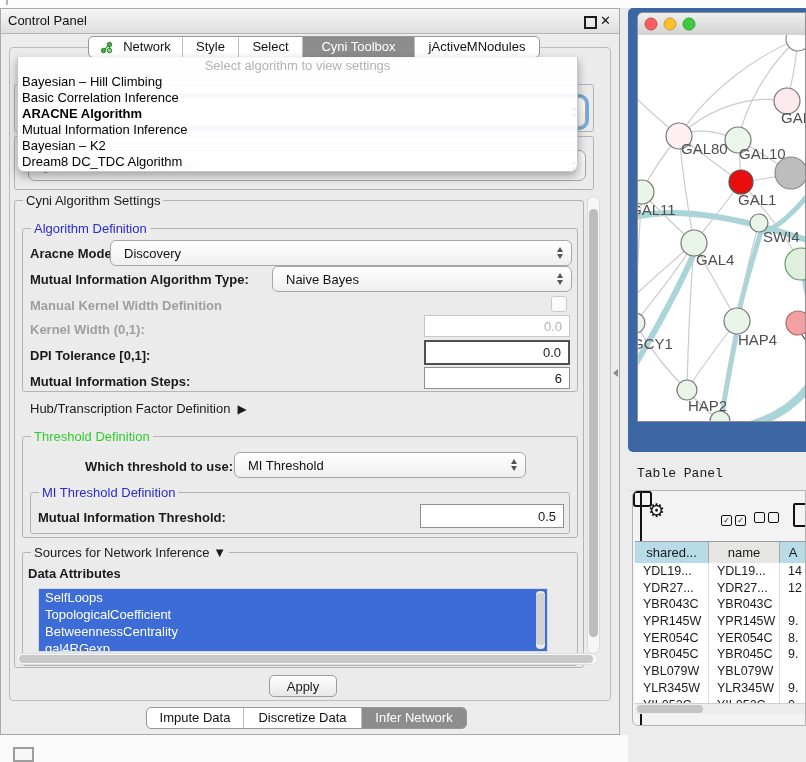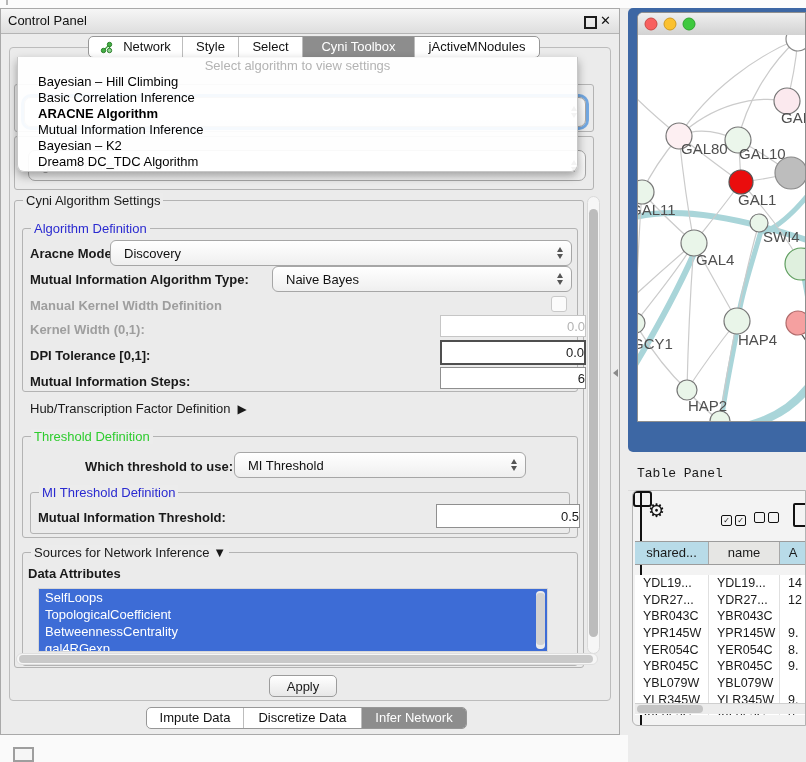--- a/index.html
+++ b/index.html
@@ -31,28 +31,28 @@
   .a-up{display:block;width:0;height:0;border-left:3.5px solid transparent;border-right:3.5px solid transparent;border-bottom:5px solid #555;margin-bottom:2px;}
   .a-dn{display:block;width:0;height:0;border-left:3.5px solid transparent;border-right:3.5px solid transparent;border-top:5px solid #555;}
   #comboA{left:24px;top:97px;width:562px;height:30px;box-shadow:0 0 0 3px #72a7e0;border-radius:7px;}
   #comboB{left:28px;top:150px;width:558px;height:31px;border-radius:7px;}
   #comboB .cv{color:#969696;}
   
   #popup{left:17px;top:57px;width:561px;height:115px;background:rgba(255,255,255,0.93);
          border:1px solid #c7c7c7;border-top:none;border-radius:0 0 7px 7px;
          box-shadow:0 4px 10px rgba(0,0,0,0.35);z-index:30;box-sizing:border-box;}
   #popup .prompt{height:17px;line-height:17px;text-align:center;color:#b3b3b3;font-size:13px;}
-  #popup .pitem{height:16px;line-height:16px;padding-left:20px;font-size:13px;color:#000;white-space:nowrap;}
+  #popup .pitem{height:16px;line-height:16px;padding-left:4px;font-size:13px;color:#000;white-space:nowrap;}
   #popup .pitem.bold{font-weight:bold;}
   
   .bl{position:absolute;font-weight:bold;font-size:13px;color:#1a1a1a;white-space:nowrap;}
   .bl.dis{color:#9e9e9e;}
   .pl{position:absolute;font-size:13px;color:#1a1a1a;white-space:nowrap;}
   .field{position:absolute;background:#fff;border:1px solid #8f8f8f;box-sizing:border-box;font-size:13px;
-         display:flex;align-items:center;justify-content:flex-end;margin-left:16px;}
+         display:flex;align-items:center;justify-content:flex-end;padding-right:7px;}
   .field.dis{border-color:#c6c6c6;color:#b3b3b3;}
   .field.focus{border:2px solid #4f4f4f;}
   .t-blue{color:#2a2ad0;}
   .t-green{color:#2ecc2e;}
   #mkw-check{left:551px;top:296px;width:14px;height:14px;border:1px solid #c9c9c9;border-radius:3px;background:#fbfbfb;}
   
   #vscroll{left:587px;top:196px;width:13px;height:458px;background:#f6f6f6;border:1px solid #dadada;border-radius:7px;box-sizing:border-box;}
   #vthumb{left:1px;top:12px;width:9px;height:428px;background:#bcbcbc;border-radius:5px;position:absolute;}
   #hscroll{left:16px;top:653px;width:582px;height:12px;background:#f6f6f6;border:1px solid #dfdfdf;border-radius:6px;box-sizing:border-box;}
   #hthumb{left:2px;top:1px;width:574px;height:8px;background:#c9c9c9;border-radius:4px;position:absolute;}
@@ -75,21 +75,21 @@
   #tp-win{left:632px;top:490px;width:174px;height:236px;background:#f3f3f3;border:1px solid #b3b3b3;border-radius:6px 0 0 6px;box-sizing:border-box;overflow:hidden;position:absolute;}
   .ticon{position:absolute;color:#111;}
   #icon-columns{left:53px;top:17px;width:19px;height:16px;border:2px solid #111;border-radius:3px;box-sizing:border-box;}
   #icon-columns i{position:absolute;left:7px;top:0;bottom:0;width:2px;background:#111;}
   .ckbox{width:9px;height:9px;border:1.5px solid #111;border-radius:2px;display:inline-block;font-size:8px;line-height:9px;text-align:center;color:#111;box-sizing:content-box;}
   #icon-doc{left:160px;top:12px;width:18px;height:24px;border:2px solid #111;border-radius:2px;box-sizing:border-box;}
   #thead{position:absolute;left:2px;top:50px;height:22px;display:flex;border-top:1px solid #9c9c9c;border-bottom:1px solid #9c9c9c;}
   #thead .hc{height:22px;line-height:22px;text-align:center;font-size:13px;border-right:1px solid #a8a8a8;box-sizing:border-box;}
   .hc.blue{background:#b8dbe8;}
   .hc.gray{background:#e6e6e4;}
-  #tbody{position:absolute;left:2px;top:84px;width:172px;height:140px;overflow:hidden;background:#fff;}
+  #tbody{position:absolute;left:2px;top:72px;width:172px;height:140px;overflow:hidden;background:#fff;}
   .trow{display:flex;height:16.7px;line-height:16.7px;font-size:12.5px;background:#fff;}
   .trow .tc{box-sizing:border-box;padding-left:8px;border-right:1px solid #e0e0e0;white-space:nowrap;overflow:hidden;}
   #tp-hscroll{position:absolute;left:2px;top:212px;width:170px;height:10px;background:#ececec;border-top:1px solid #cfcfcf;}
   #tp-hthumb{position:absolute;left:2px;top:1px;width:66px;height:8px;background:#c4c4c4;border-radius:4px;}
   
   #strip-bottom{left:0;top:735px;width:628px;height:27px;background:#fafafa;}
   #mini-square{left:13px;top:747px;width:21px;height:15px;border:2px solid #9e9e9e;background:#f6f6f6;box-sizing:border-box;}
   #splitter-arrow{left:613px;top:369px;width:0;height:0;border-top:4px solid transparent;border-bottom:4px solid transparent;border-right:5px solid #8a8a8a;}
 </style>
 </head>

